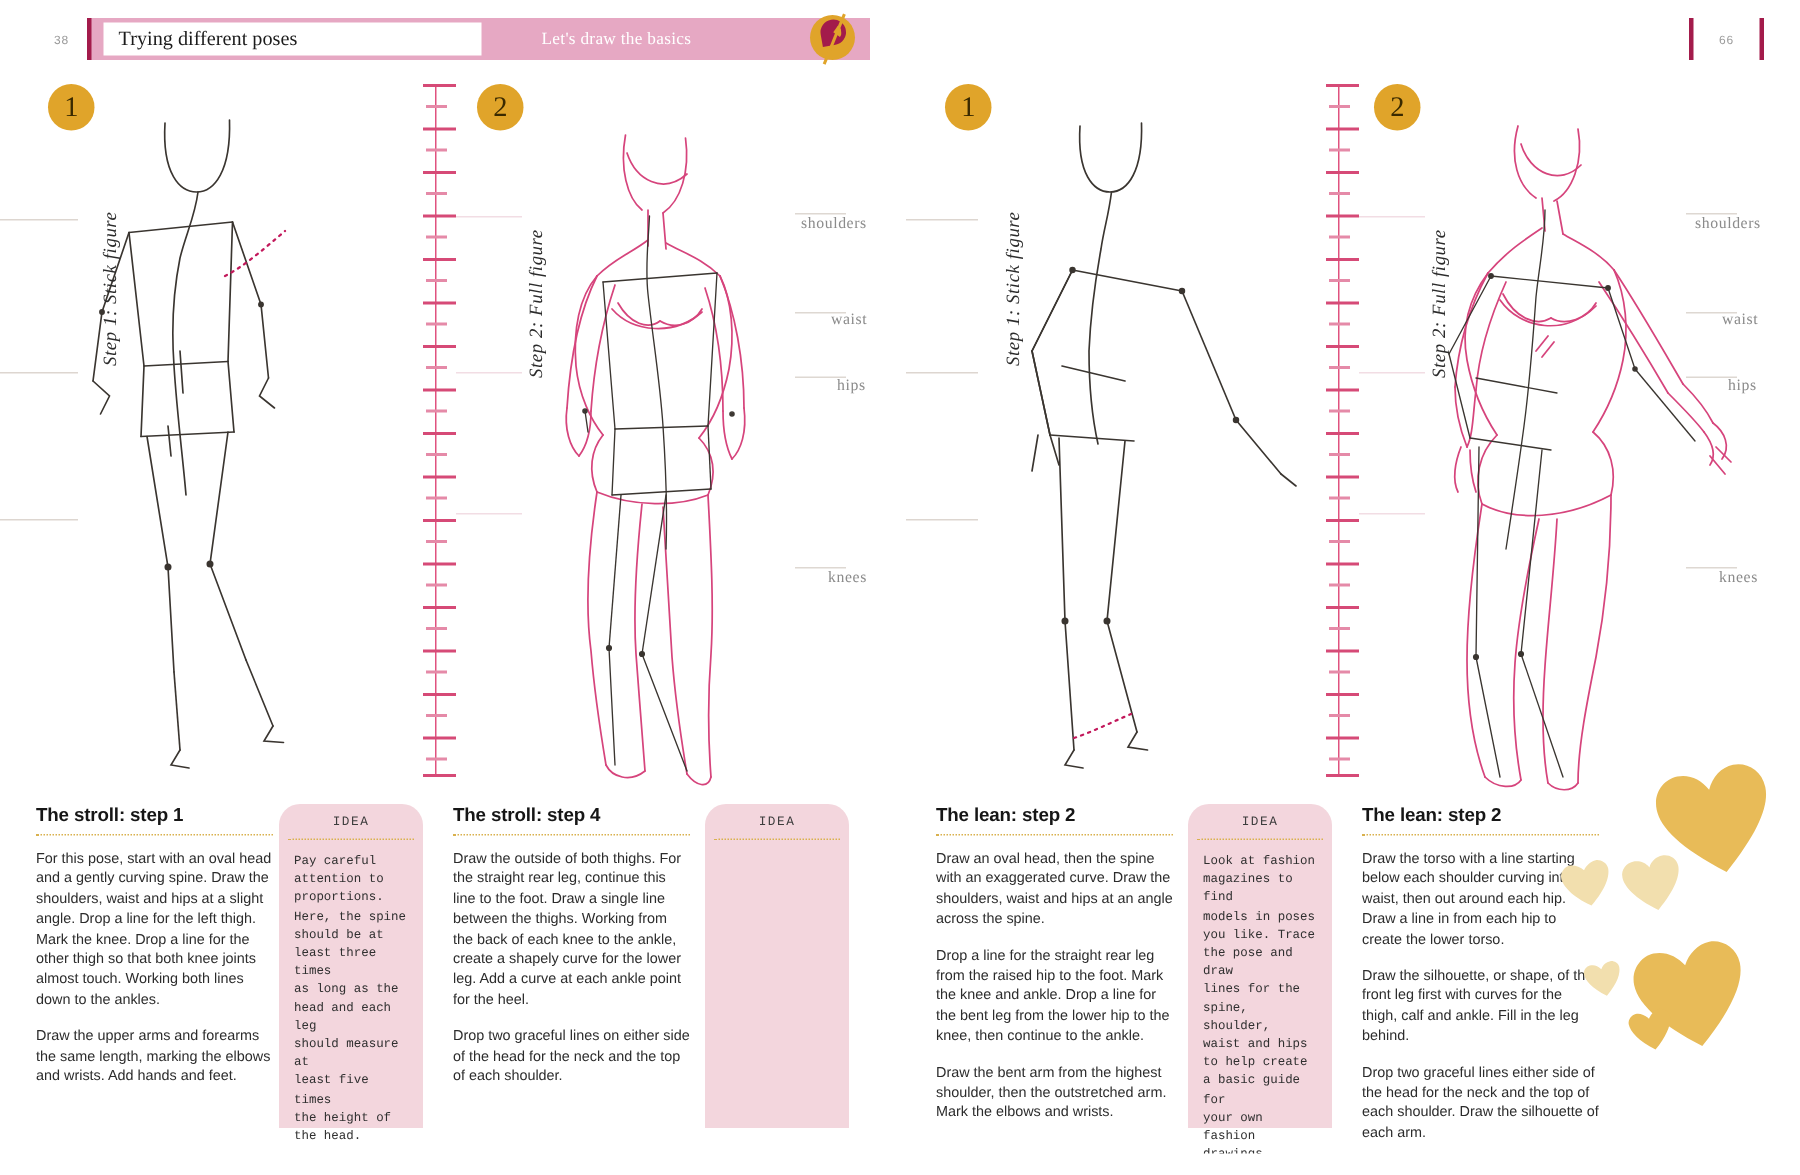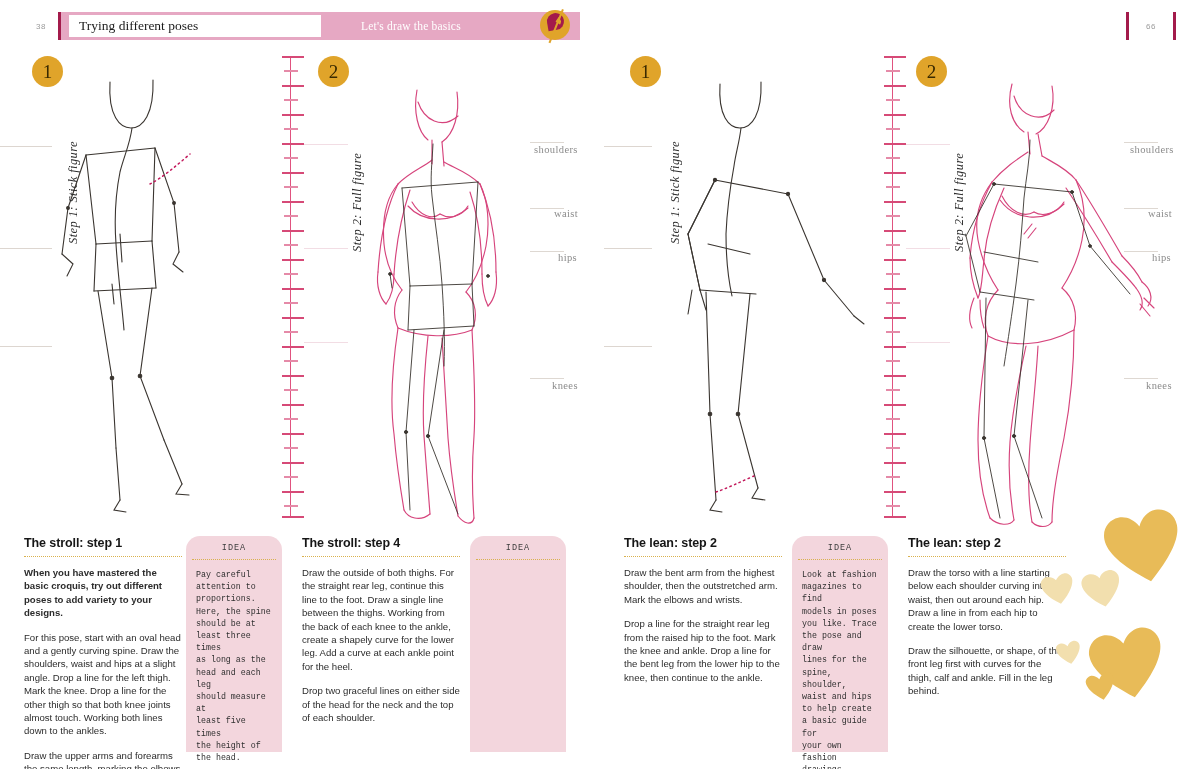--- a/index.html
+++ b/index.html
@@ -636,21 +636,20 @@
     <div class="part-rule" style="left:238px; top:160px;"></div>
     <div class="part-label" style="left:262px; top:160px;">waist</div>
     <div class="part-rule" style="left:238px; top:203px;"></div>
     <div class="part-label" style="left:266px; top:204px;">hips</div>
     <div class="part-rule" style="left:238px; top:330px;"></div>
     <div class="part-label" style="left:260px; top:332px;">knees</div>
   </div>
 
   <div class="col c1">
     <div class="col-head">The stroll: step 1</div>
-    <p class="lead">When you have mastered the basic croquis, try out different poses to add variety to your designs.</p>
     <p>For this pose, start with an oval head and a gently curving spine. Draw the shoulders, waist and hips at a slight angle. Drop a line for the left thigh. Mark the knee. Drop a line for the other thigh so that both knee joints almost touch. Working both lines down to the ankles.</p>
     <p>Draw the upper arms and forearms the same length, marking the elbows and wrists. Add hands and feet.</p>
   </div>
 
   <div class="idea i1">
     <div class="idea-title">IDEA</div>
     <div class="idea-body">Pay careful
 attention to
 proportions.
 Here, the spine
@@ -669,22 +668,23 @@
     <p>Draw the outside of both thighs. For the straight rear leg, continue this line to the foot. Draw a single line between the thighs. Working from the back of each knee to the ankle, create a shapely curve for the lower leg. Add a curve at each ankle point for the heel.</p>
     <p>Drop two graceful lines on either side of the head for the neck and the top of each shoulder.</p>
   </div>
 
   <div class="idea i2">
     <div class="idea-title">IDEA</div>
   </div>
 
   <div class="col c3">
     <div class="col-head">The lean: step 2</div>
+    <p>Draw an oval head, then the spine with an exaggerated curve. Draw the shoulders, waist and hips at an angle across the spine.</p>
+    <p>Drop a line for the straight rear leg from the raised hip to the foot. Mark the knee and ankle. Drop a line for the bent leg from the lower hip to the knee, then continue to the ankle.</p>
     <p>Draw the bent arm from the highest shoulder, then the outstretched arm. Mark the elbows and wrists.</p>
-    <p>Drop a line for the straight rear leg from the raised hip to the foot. Mark the knee and ankle. Drop a line for the bent leg from the lower hip to the knee, then continue to the ankle.</p>
   </div>
 
   <div class="idea i3">
     <div class="idea-title">IDEA</div>
     <div class="idea-body">Look at fashion
 magazines to find
 models in poses
 you like. Trace
 the pose and draw
 lines for the
@@ -693,20 +693,21 @@
 to help create
 a basic guide for
 your own fashion
 drawings.</div>
   </div>
 
   <div class="col c4">
     <div class="col-head">The lean: step 2</div>
     <p>Draw the torso with a line starting below each shoulder curving into the waist, then out around each hip. Draw a line in from each hip to create the lower torso.</p>
     <p>Draw the silhouette, or shape, of the front leg first with curves for the thigh, calf and ankle. Fill in the leg behind.</p>
+    <p>Drop two graceful lines either side of the head for the neck and the top of each shoulder. Draw the silhouette of each arm.</p>
   </div>
 
   <div class="heart" style="left:1105px; top:512px;">
     <svg width="78" height="72" viewBox="0 0 78 72">
         <path d="M39 70 C12 48, 2 32, 2 20 C2 8, 11 1, 20 1 C28 1, 35 6, 39 14 C43 6, 50 1, 58 1 C67 1, 76 8, 76 20 C76 32, 66 48, 39 70 Z" fill="#e8bb58"></path>
       </svg>
   </div>
   <div class="heart" style="left:1090px; top:630px;">
     <svg width="76" height="70" viewBox="0 0 76 70">
         <path d="M38 68 C12 47, 2 31, 2 19 C2 8, 11 1, 19 1 C27 1, 34 6, 38 13 C42 6, 49 1, 57 1 C65 1, 74 8, 74 19 C74 31, 64 47, 38 68 Z" fill="#e8bb58"></path>

